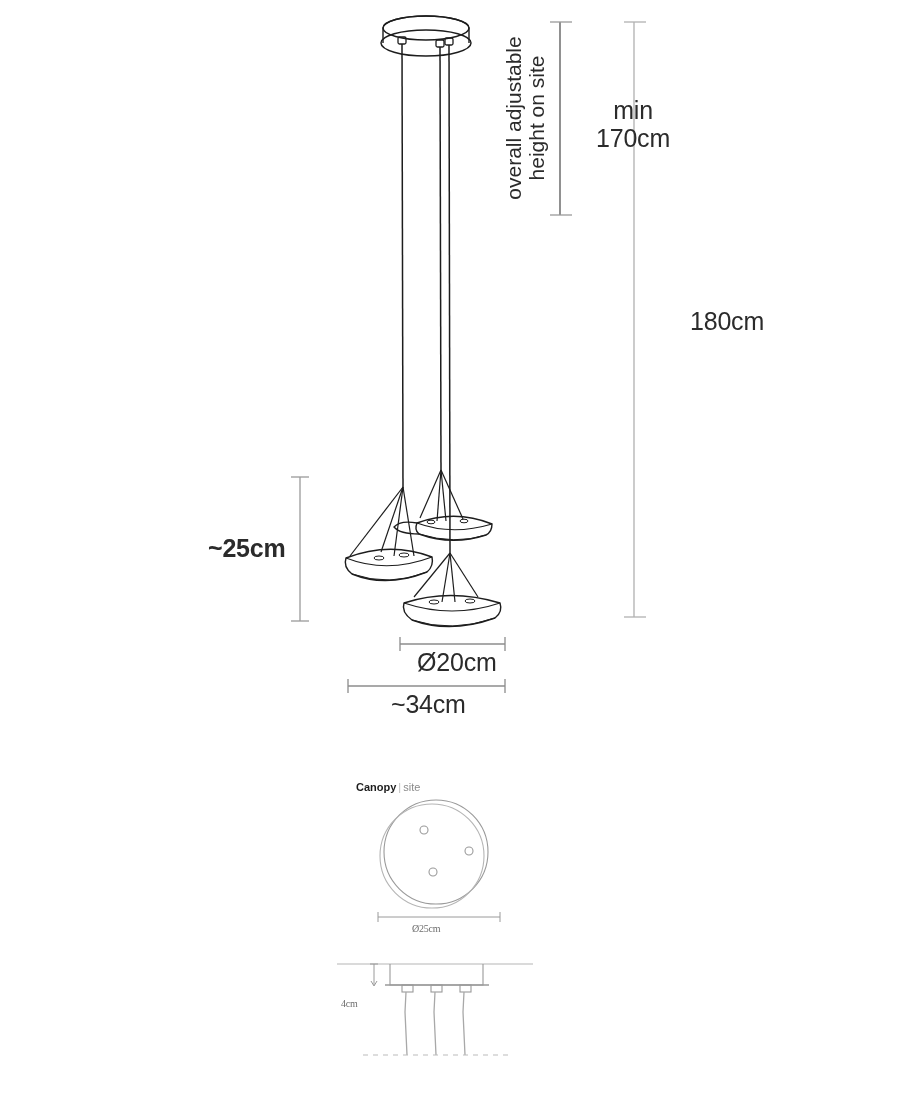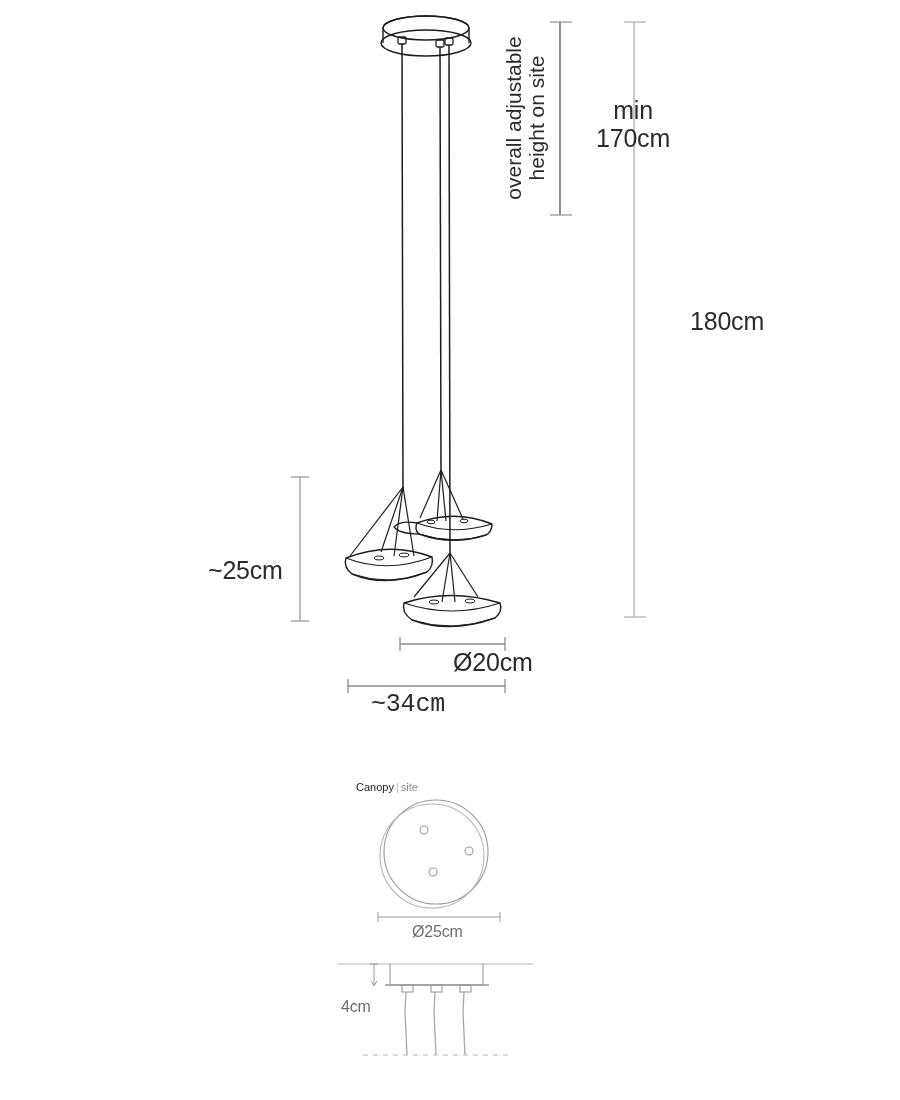--- a/index.html
+++ b/index.html
@@ -6,45 +6,45 @@
   body{
     width:900px;height:1100px;position:relative;overflow:hidden;
     font-family:"Liberation Sans",sans-serif;color:#2b2b2b;
   }
   .stage{position:absolute;inset:0;}
   svg{display:block;}
   .dimlabel{
     position:absolute;font-size:25px;color:#2b2b2b;white-space:nowrap;
     letter-spacing:-0.2px;
   }
-  .dimlabel.tiny{font-size:16px;color:#6d6d6d;}
+  .dimlabel.tiny{font-size:10px;color:#6d6d6d;font-family:Liberation Serif, serif;}
   #lbl-minheight{
     left:596px;top:96px;text-align:center;line-height:1.12;font-size:25px;
   }
   #lbl-180{left:646px;top:307px;margin-left:44px;}
-  #lbl-25{left:208px;top:556px;}
-  #lbl-d20{left:417px;top:648px;margin-left:36px;}
-  #lbl-34{left:371px;top:690px;font-family:Liberation Mono, monospace;}
+  #lbl-25{left:208px;top:534px;font-weight:bold;}
+  #lbl-d20{left:417px;top:648px;}
+  #lbl-34{left:391px;top:690px;}
   #lbl-d25{left:412px;top:923px;}
   #lbl-4cm{left:341px;top:998px;}
   #rot-text{
     position:absolute;left:503px;top:18px;width:42px;height:200px;
   }
   #rot-text .rl{
     position:absolute;left:0;top:0;width:200px;height:42px;
     transform:rotate(-90deg);transform-origin:0 0;
     transform-box:border-box;translate:0 200px;
     font-size:21px;line-height:1.08;text-align:center;
     color:#2b2b2b;white-space:nowrap;
   }
   #canopy-caption{
     position:absolute;left:356px;top:781px;font-size:11px;color:#8a8a8a;
     white-space:nowrap;
   }
-  #canopy-caption b{color:#1d1d1d;font-weight:normal;text-align:right;}
+  #canopy-caption b{color:#1d1d1d;font-weight:bold;text-align:right;}
   #canopy-caption .sep{color:#bdbdbd;padding:0 2px;}
 </style>
 </head>
 <body>
 
 <div class="stage">
 
   <svg width="900" height="1100" viewBox="0 0 900 1100">
 
     <defs>

